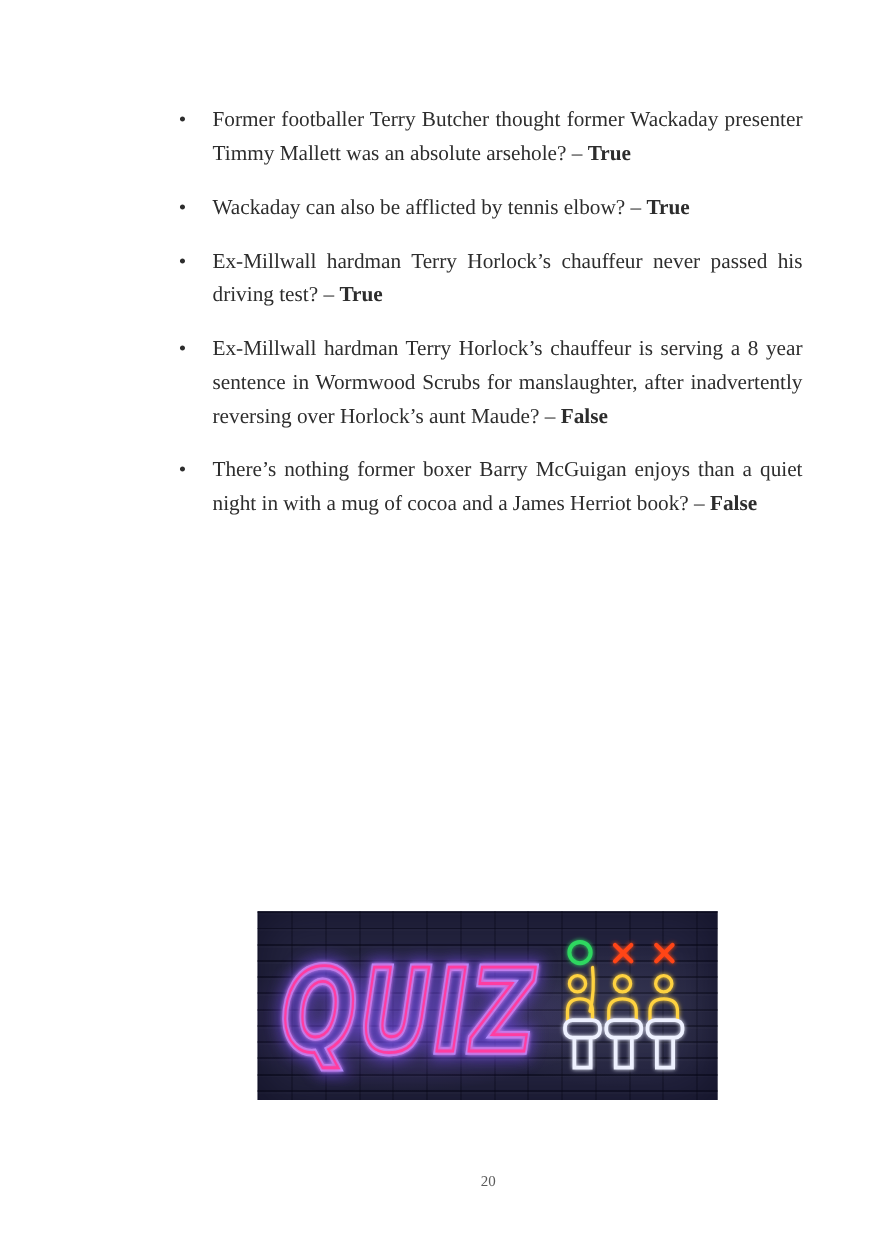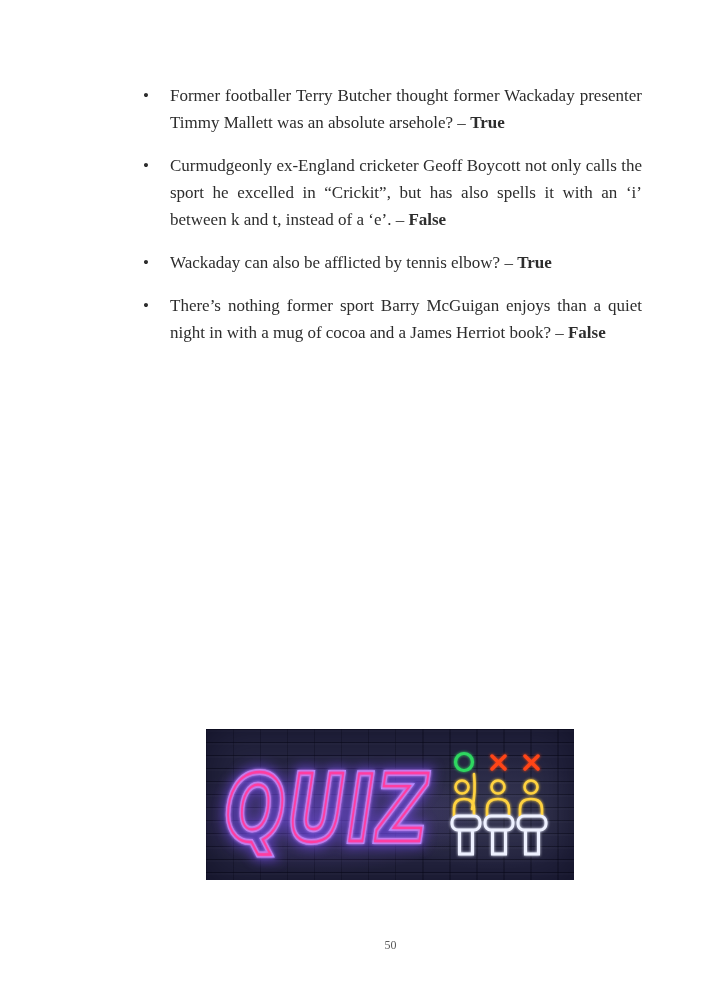--- a/index.html
+++ b/index.html
@@ -78,23 +78,24 @@
   }
 </style>
 </head>
 <body>
 
 <div class="page">
 
   <div class="content">
     <ul class="q-list">
       <li class="q-item"><span>Former footballer Terry Butcher thought former Wackaday presenter Timmy Mallett was an absolute arsehole? – </span><strong class="q-answer">True</strong></li>
-      <li class="q-item"><span>Curmudgeonly ex-England cricketer Geoff Boycott not only calls the sport he excelled in “Crickit”, but has also spells it with an ‘i’ between k and t, instead of a ‘e’. – </span><strong class="q-answer">False</strong></li>
       <li class="q-item"><span>Wackaday can also be afflicted by tennis elbow? – </span><strong class="q-answer">True</strong></li>
-      <li class="q-item"><span>There’s nothing former sport Barry McGuigan enjoys than a quiet night in with a mug of cocoa and a James Herriot book? – </span><strong class="q-answer">False</strong></li>
+      <li class="q-item"><span>Ex-Millwall hardman Terry Horlock’s chauffeur never passed his driving test? – </span><strong class="q-answer">True</strong></li>
+      <li class="q-item"><span>Ex-Millwall hardman Terry Horlock’s chauffeur is serving a 8 year sentence in Wormwood Scrubs for manslaughter, after inadvertently reversing over Horlock’s aunt Maude? – </span><strong class="q-answer">False</strong></li>
+      <li class="q-item"><span>There’s nothing former boxer Barry McGuigan enjoys than a quiet night in with a mug of cocoa and a James Herriot book? – </span><strong class="q-answer">False</strong></li>
     </ul>
   </div>
 
   <figure class="quiz-figure">
     <svg class="quiz-svg" viewBox="0 0 368 151">
       <defs>
         <filter id="blurBig" x="-60%" y="-60%" width="220%" height="220%">
           <feGaussianBlur stdDeviation="6"></feGaussianBlur>
         </filter>
         <filter id="glowS" x="-60%" y="-60%" width="220%" height="220%">
@@ -149,16 +150,16 @@
         </g>
         <g stroke="#eef1ff" stroke-width="3">
           <rect x="312" y="87" width="28" height="14" rx="6"></rect>
           <path d="M 319.5 103 V 125 H 332.5 V 103"></path>
         </g>
       </g>
     </svg>
   </figure>
 
   <div class="footer">
-    <span>50</span>
+    <span>20</span>
   </div>
 
 </div>
 
 </body></html>

